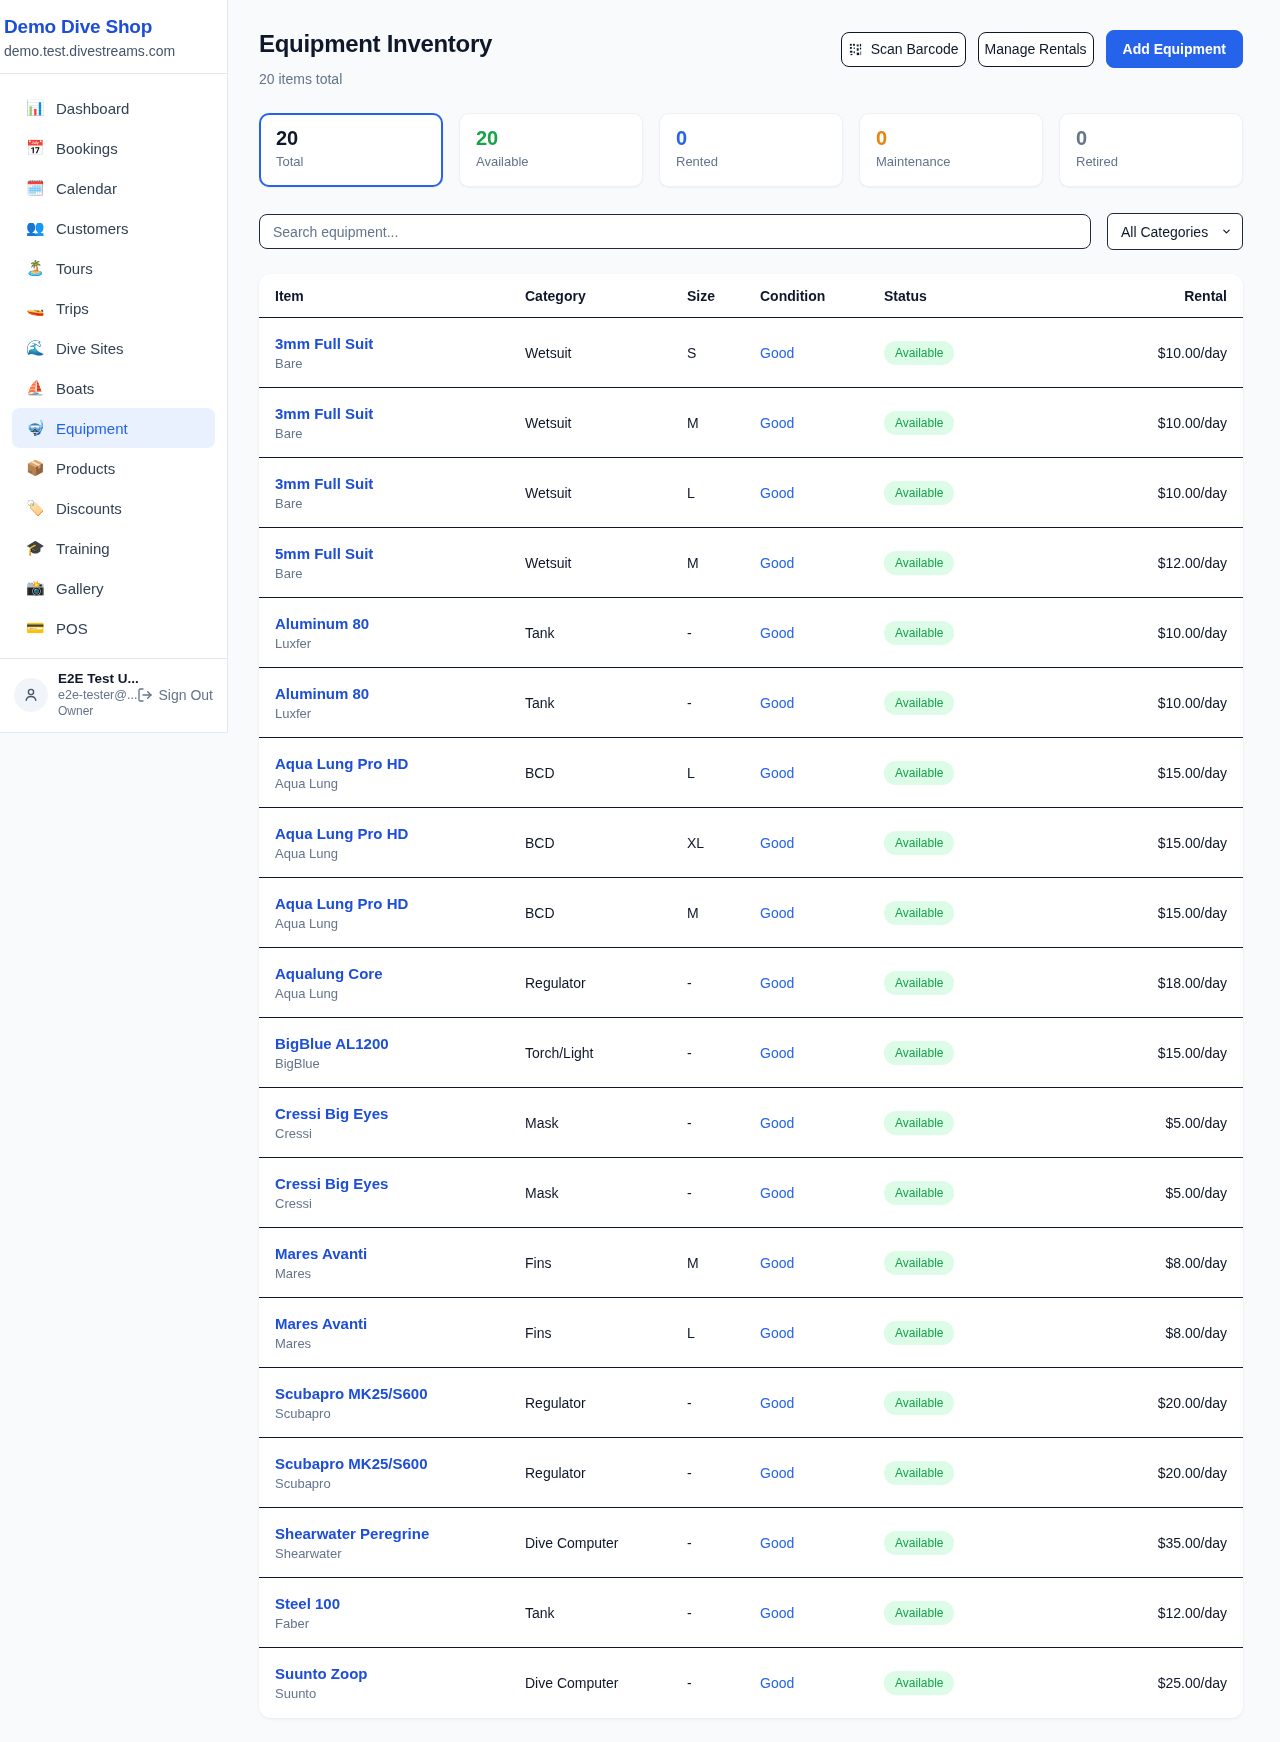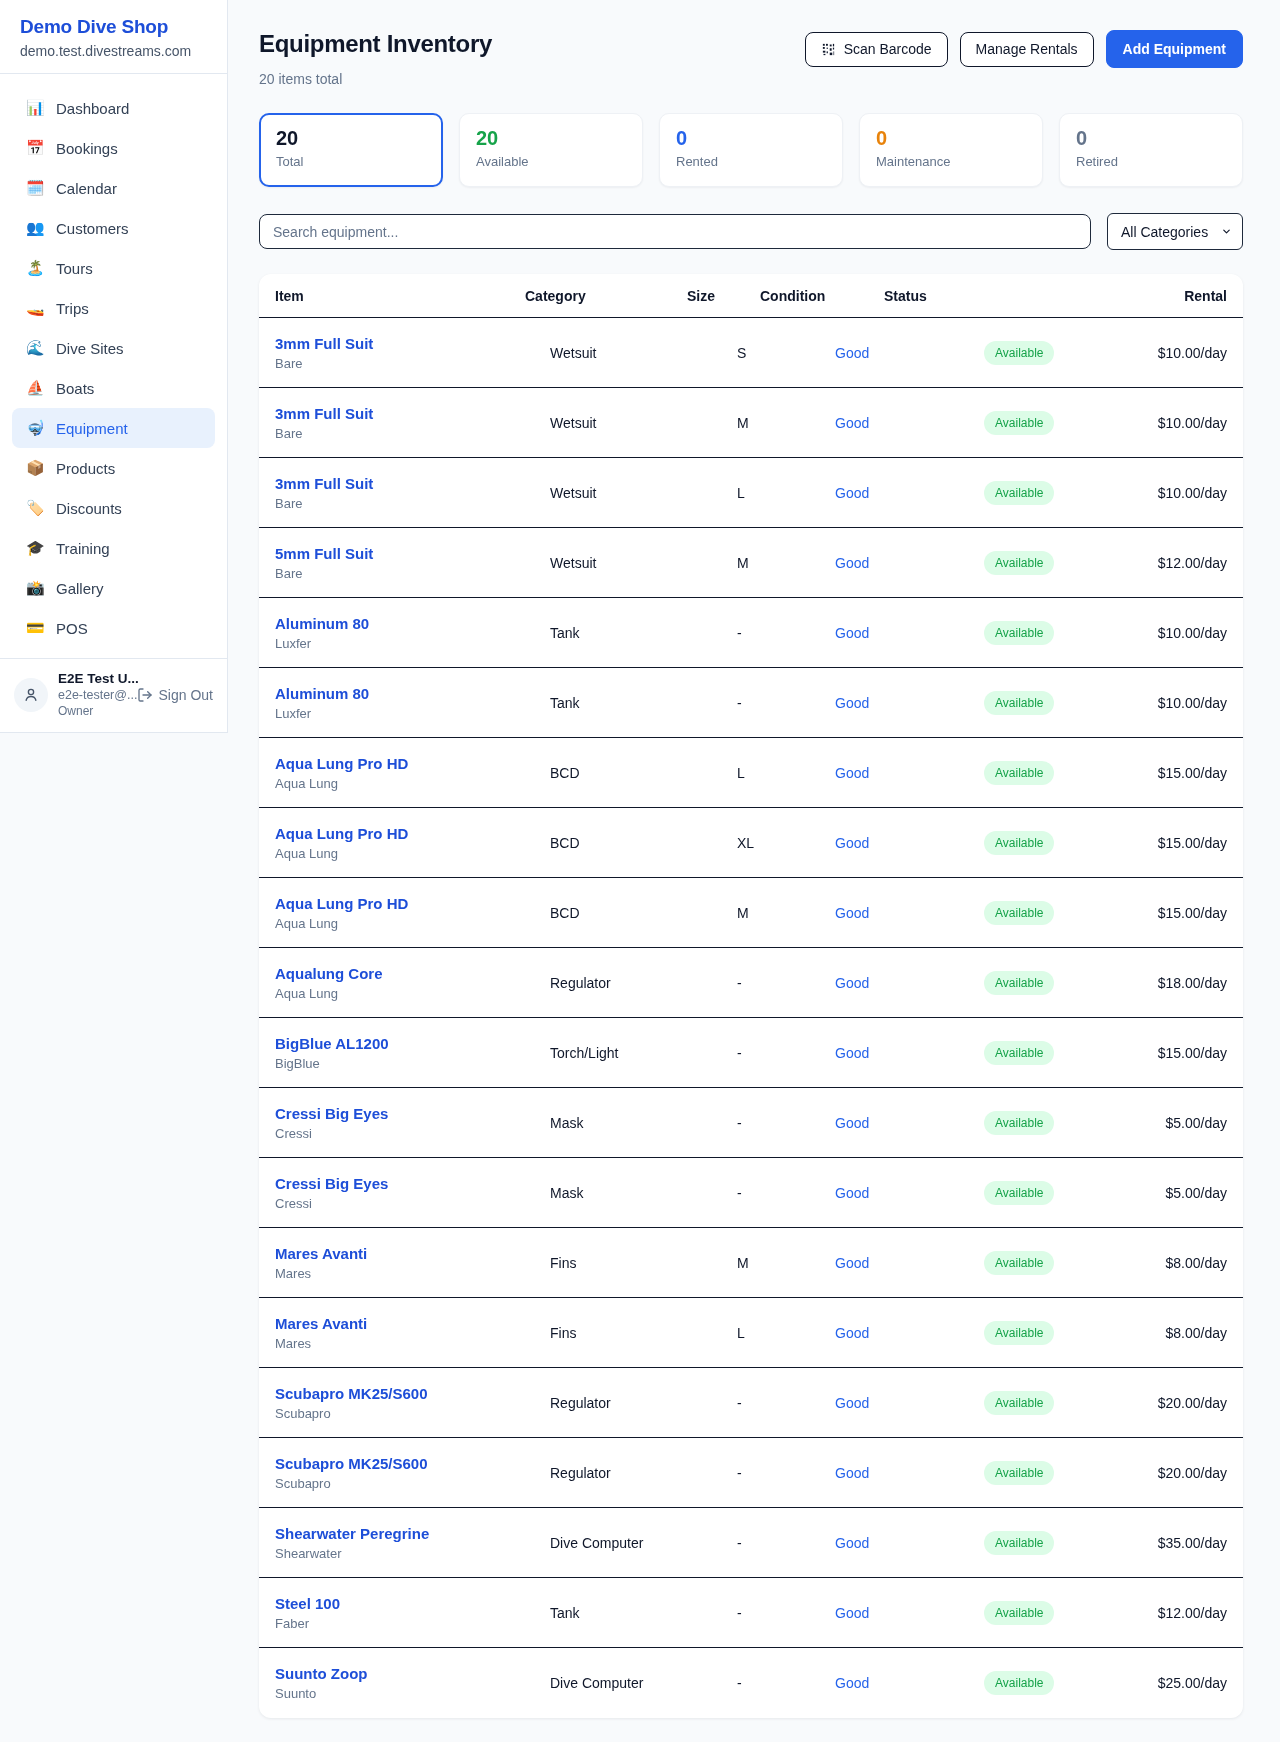--- a/index.html
+++ b/index.html
@@ -1,21 +1,21 @@
 <!DOCTYPE html>
 <html><head>
 <meta charset="utf-8">
 <style>
   * { margin:0; padding:0; box-sizing:border-box; }
   html,body { background:#f8fafc; font-family:"Liberation Sans", sans-serif; }
   .page { width:1280px; min-height:1742px; display:flex; align-items:flex-start; }
 
   
   .sidebar { width:228px; background:#fff; border-right:1px solid #e2e8f0; border-bottom:1px solid #e2e8f0; flex-shrink:0; }
-  .brand-block { padding:16px 16px 14px 20px; border-bottom:1px solid #e2e8f0; }
+  .brand-block { padding:16px 16px 14px 4px; border-bottom:1px solid #e2e8f0; }
   .brand { color:#1d4ed8; font-size:19px; font-weight:bold; letter-spacing:-0.2px; }
   .domain { color:#475569; font-size:14px; margin-top:5px; }
   .nav { padding:14px 0 10px 0; }
   .nav-item { display:flex; align-items:center; gap:12px; height:40px; margin:0 12px; padding:0 14px; border-radius:8px; cursor:pointer; }
   .nav-icon { font-size:15px; width:18px; text-align:center; }
   .nav-label { font-size:15px; color:#334155; }
   .nav-item.active { background:#e8f1fd; }
   .nav-item.active .nav-label { color:#2563eb; }
   .user-block { border-top:1px solid #e2e8f0; padding:12px 14px 14px 14px; display:flex; align-items:center; gap:10px; }
   .avatar { width:34px; height:34px; border-radius:50%; background:#f1f5f9; color:#475569; display:flex; align-items:center; justify-content:center; flex-shrink:0; }
@@ -25,21 +25,21 @@
   .user-role { font-size:12px; color:#64748b; margin-top:2px; }
   .signout { display:flex; align-items:center; gap:6px; color:#64748b; font-size:14px; cursor:pointer; white-space:nowrap; }
 
   
   .main { flex:1; padding:30px 158px 32px 31px; }
   .main-header { display:flex; justify-content:space-between; align-items:flex-start; }
   .page-title { font-size:24px; font-weight:bold; color:#0f172a; letter-spacing:-0.3px;text-align:center; }
   .page-subtitle { font-size:14px; color:#64748b; margin-top:13px; }
   .header-actions { display:flex; gap:12px; align-items:center; }
   .btn { font-family:inherit; font-size:14px; border-radius:8px; cursor:pointer; display:flex; align-items:center; gap:8px; }
-  .btn-outline { background:#fff; border:1px solid #0f172a; color:#0f172a; height:35px; padding:0 15px; }
+  .btn-outline { background:#fff; border:1px solid #0f172a; color:#0f172a; height:35px; padding:0 6px; }
   .btn-primary { background:#2563eb; border:1px solid #2563eb; color:#fff; height:38px; padding:0 16px; font-weight:bold; }
 
   
   .stats { display:flex; gap:16px; margin-top:26px; }
   .stat-card { width:184px; height:74px; background:#fff; border:1px solid #eef1f5; border-radius:10px; box-shadow:0 1px 2px rgba(15,23,42,.05); padding:13px 16px; cursor:pointer; }
   .stat-card.active { border:2px solid #2563eb; padding:12px 15px; }
   .stat-value { font-size:20px; font-weight:bold; color:#0f172a; }
   .stat-label { font-size:13px; color:#64748b; margin-top:4px; }
 
   
@@ -47,21 +47,21 @@
   .search-input { flex:1; height:35px; border:1px solid #1e293b; border-radius:8px; background:#fff; padding:0 13px; font-size:14px; font-family:inherit; color:#0f172a; }
   .search-input::placeholder { color:#64748b; }
   .select { width:136px; height:37px; border:1px solid #1e293b; border-radius:6px; background:#fff; display:flex; align-items:center; justify-content:space-between; padding:0 10px 0 13px; font-size:14px; color:#0f172a; cursor:pointer; }
 
   
   .table-card { background:#fff; border-radius:12px; box-shadow:0 1px 3px rgba(15,23,42,.08); margin-top:24px; overflow:hidden; }
   .thead, .trow { display:grid; grid-template-columns:250px 162px 73px 124px 114px 1fr; padding:0 16px; align-items:center; }
   .thead { height:44px; border-bottom:1px solid #0f172a; }
   .th { font-size:14px; font-weight:bold; color:#0f172a; }
   .th.rental, .cell.rental { text-align:right; }
-  .trow { height:70px; border-bottom:1px solid #0f172a;gap:25px; }
+  .trow { height:70px; border-bottom:1px solid #0f172a; }
   .trow:last-of-type { border-bottom:none; }
   .cell { font-size:14px; color:#0f172a; }
   .item-name { font-size:15px; font-weight:bold; color:#1d4ed8; text-decoration:none; cursor:pointer; }
   .item-brand { font-size:13px; color:#64748b; margin-top:4px; }
   .condition-link { color:#2563eb; cursor:pointer; }
   .pill { display:inline-block; background:#dcfce7; color:#16a34a; font-size:12px; padding:5px 11px; border-radius:999px; }
   svg { display:block; }
 </style>
 </head>
 <body>

